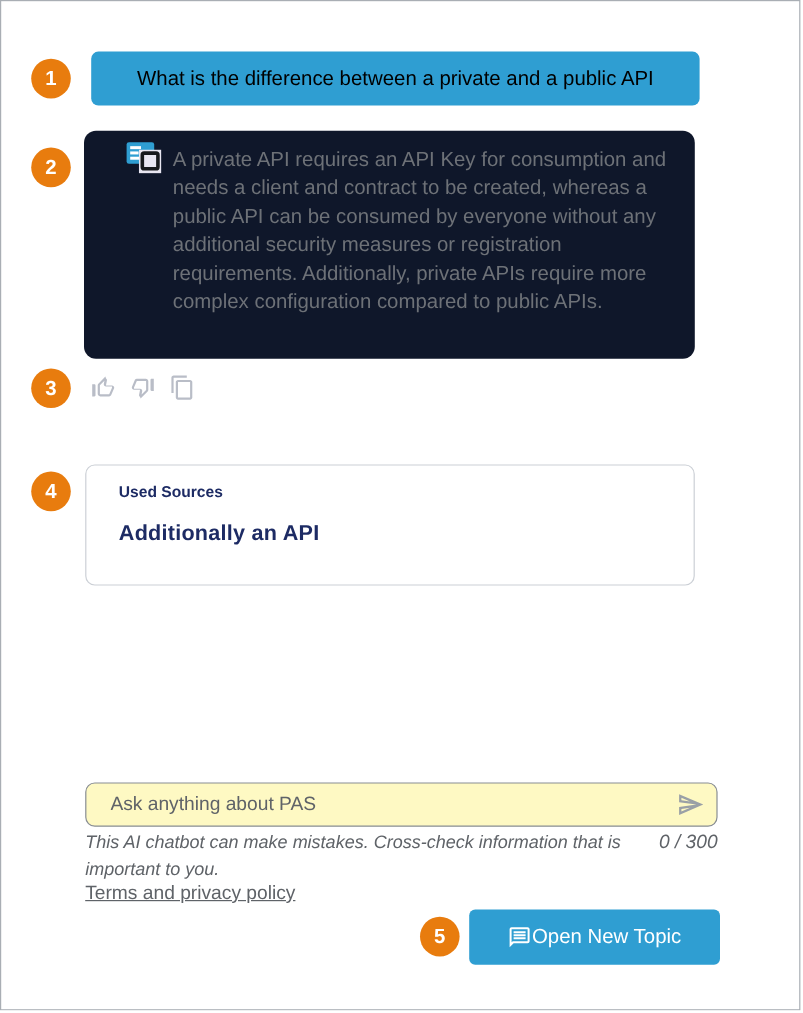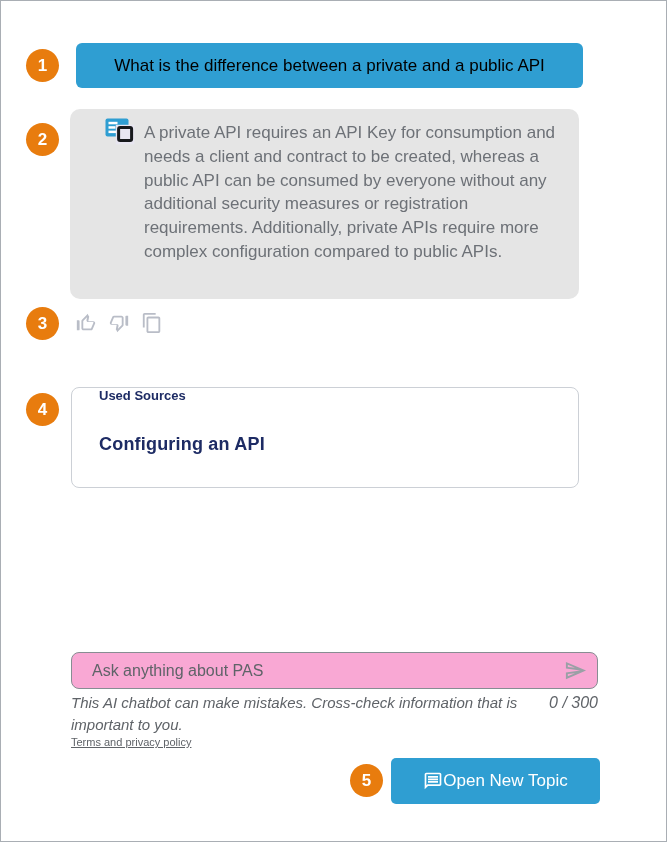--- a/index.html
+++ b/index.html
@@ -17,67 +17,67 @@
   }
   
   .user-bubble {
     position:absolute; left:75px; top:42px; width:507px; height:45px;
     background:#2f9ed2; border-radius:6px; color:#000000; font-size:17px;
     display:flex; align-items:center; justify-content:center;
   }
   
   .bot-box {
     position:absolute; left:69px; top:108px; width:509px; height:190px;
-    background:#e5e5e5; border-radius:10px;
+    background:#0f172a; border-radius:10px;
   }
   .bot-icon { position:absolute; left:35px; top:9px; }
   .bot-text {
     position:absolute; left:74px; top:12px; width:428px;
     color:#6d7177; font-size:17px; line-height:23.8px;
   }
   
   .feedback-row { position:absolute; left:74px; top:311px; display:flex; gap:11px; color:#b9bdc7; }
   .fb-btn { width:22px; height:22px; cursor:pointer; background:none; border:none; color:#b9bdc7; padding:0; }
   .fb-btn svg { width:22px; height:22px; display:block; }
   
   .sources-box {
     position:absolute; left:70px; top:386px; width:508px; height:101px;
     background:#fff; border:1px solid #ccd0d6; border-radius:8px;
   }
   .sources-title {
-    position:absolute; left:27px; top:0;
+    position:absolute; left:27px; top:14px;
     color:#1d2b64; font-size:13px; font-weight:bold;
   }
   .source-item {
     position:absolute; left:27px; top:46px;
     color:#1d2b64; font-size:18px; font-weight:bold; letter-spacing:.2px; cursor:pointer;
   }
   
   .input-wrap {
     position:absolute; left:70px; top:651px; width:527px; height:37px;
-    border:1px solid #888d93; border-radius:8px; background:#f9a8d4;
+    border:1px solid #888d93; border-radius:8px; background:#fef9c3;
     display:flex; align-items:center;
   }
   .chat-input {
     flex:1; height:100%; border:none; outline:none; background:transparent;
     padding:0 6px 0 20px; font-size:16px; color:#3c4043;
     font-family:"Liberation Sans","DejaVu Sans",sans-serif;
   }
   .chat-input::placeholder { color:#5f6368; opacity:1; }
   .send-btn { background:none; border:none; padding:0 10px 0 0; cursor:pointer; color:#9aa0a6; }
   .send-btn svg { width:23px; height:23px; display:block; }
   .disclaimer-row {
     position:absolute; left:70px; top:691px; width:527px;
     display:flex; justify-content:space-between; align-items:flex-start;font-style:italic;
   }
   .disclaimer { width:478px; color:#5f6368; font-size:15px; line-height:21.5px; }
   .counter { color:#5f6368; font-size:16px; line-height:21.5px; white-space:nowrap; }
   .terms-link {
     position:absolute; left:70px; top:735px;
-    color:#5f6368; font-size:11px; text-decoration:underline; cursor:pointer;
+    color:#5f6368; font-size:16px; text-decoration:underline; cursor:pointer;
   }
   
   .new-topic-btn {
     position:absolute; left:390px; top:757px; width:209px; height:46px;
     background:#2f9ed2; border:none; border-radius:5px; color:#fff;
     font-size:17px; font-family:"Liberation Sans","DejaVu Sans",sans-serif;
     display:flex; align-items:center; justify-content:center; gap:0; cursor:pointer;
   }
   .new-topic-btn svg { width:20px; height:20px; display:block; }
 </style>
@@ -125,21 +125,21 @@
     </button>
     <button class="fb-btn" title="">
       <svg viewBox="0 0 24 24" fill="currentColor">
           <path d="M16 1H4c-1.1 0-2 .9-2 2v14h2V3h12V1zm3 4H8c-1.1 0-2 .9-2 2v14c0 1.1.9 2 2 2h11c1.1 0 2-.9 2-2V7c0-1.1-.9-2-2-2zm0 16H8V7h11v14z"></path>
         </svg>
     </button>
   </div>
 
   <div class="sources-box">
     <div class="sources-title">Used Sources</div>
-    <div class="source-item">Configuring an API</div>
+    <div class="source-item">Additionally an API</div>
   </div>
 
   <div class="input-wrap">
     <input class="chat-input" type="text" placeholder="Ask anything about PAS" style="">
     <button class="send-btn">
       <svg viewBox="0 0 24 24" fill="currentColor">
           <path d="M4.01 6.03l7.51 3.22-7.52-1 .01-2.22m7.5 8.72L4 17.97v-2.22l7.51-1M2.01 3L2 10l15 2-15 2 .01 7L23 12 2.01 3z"></path>
         </svg>
     </button>
   </div>

